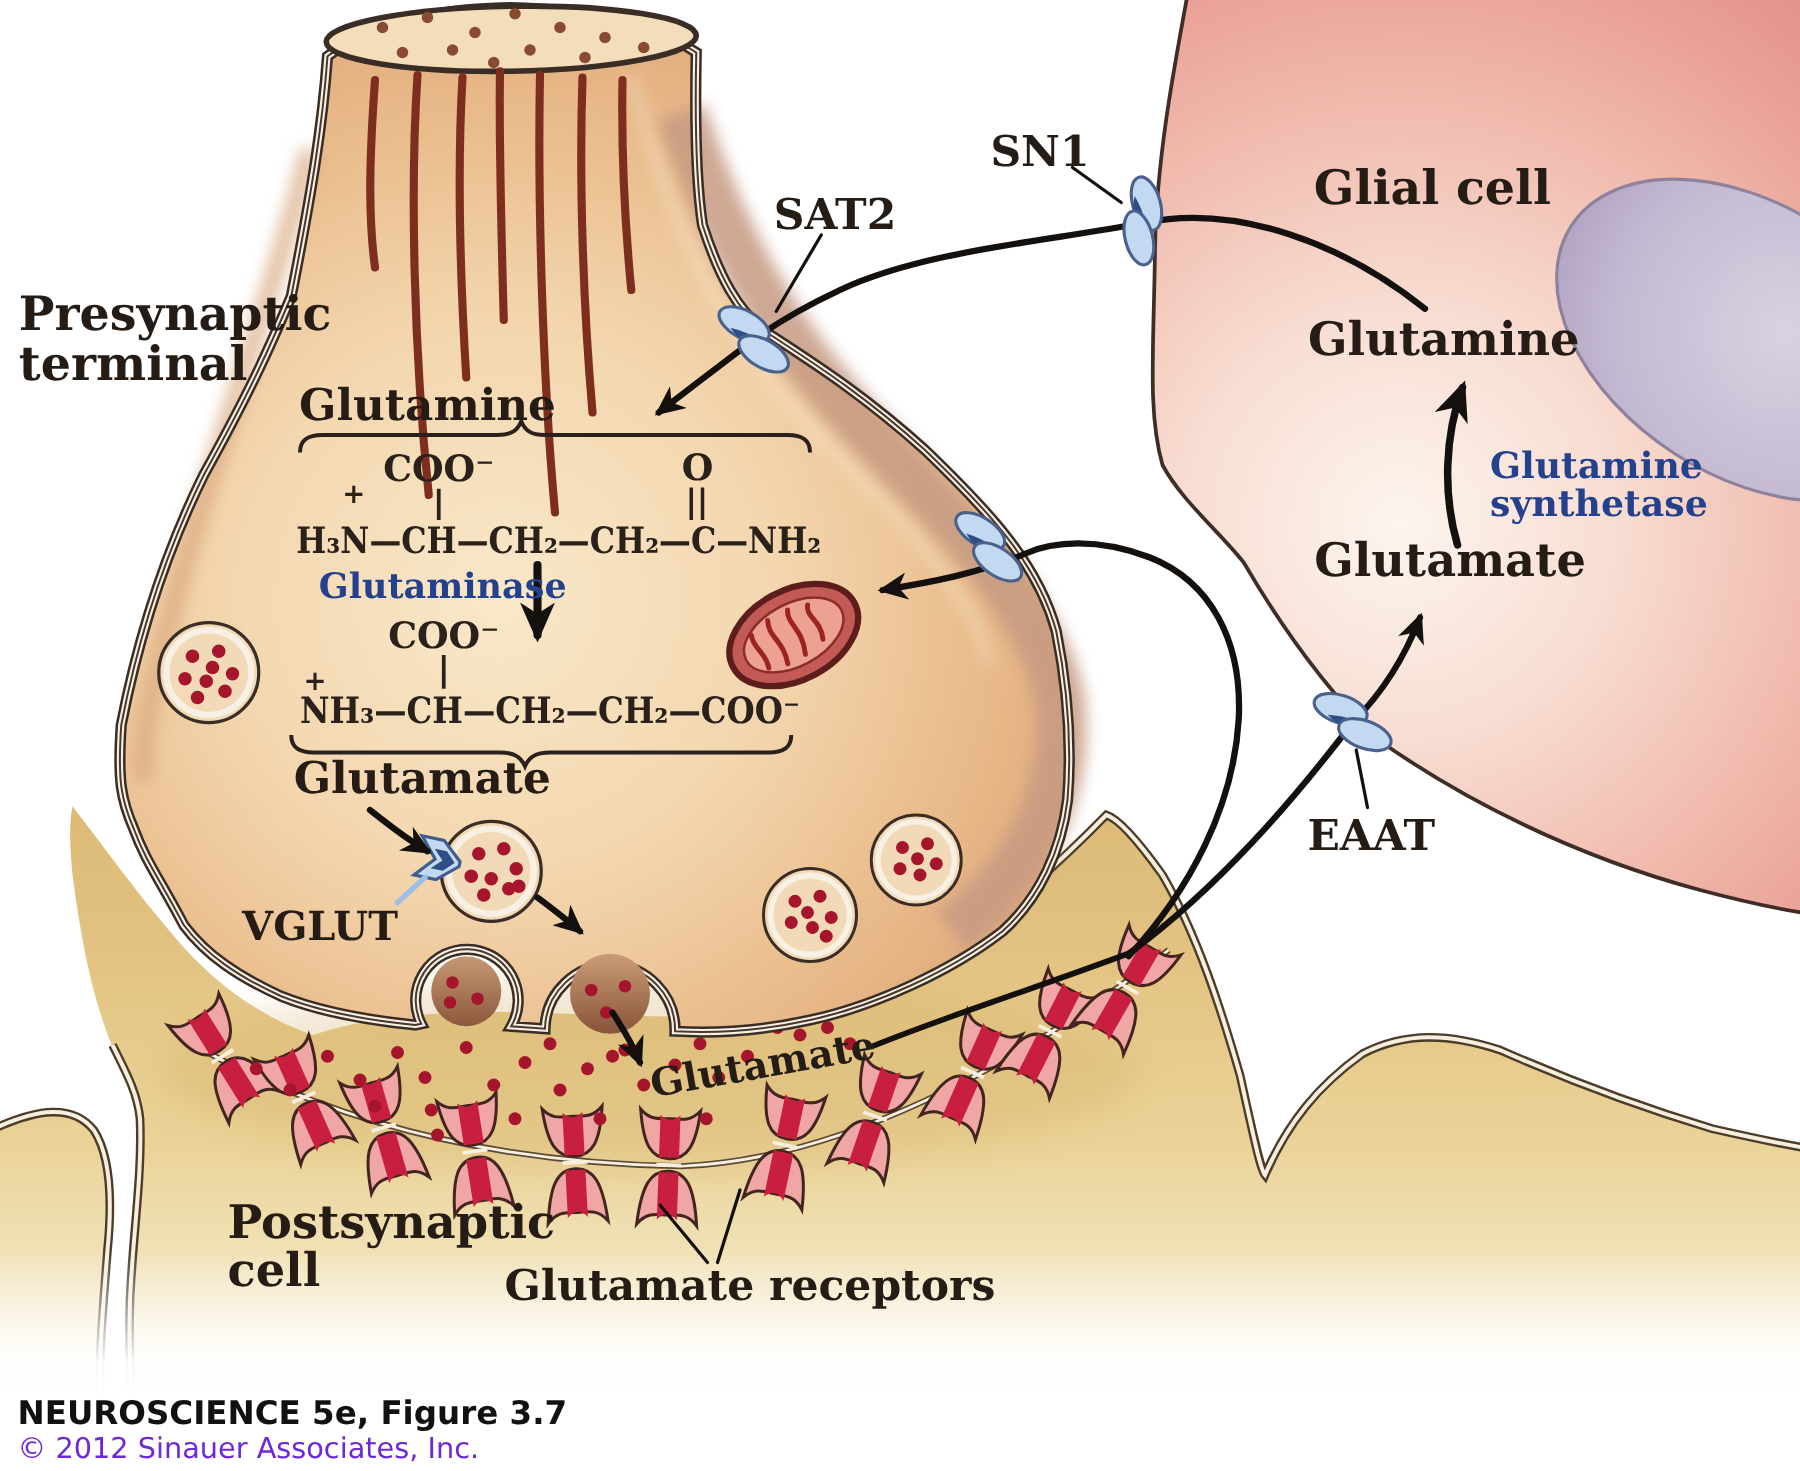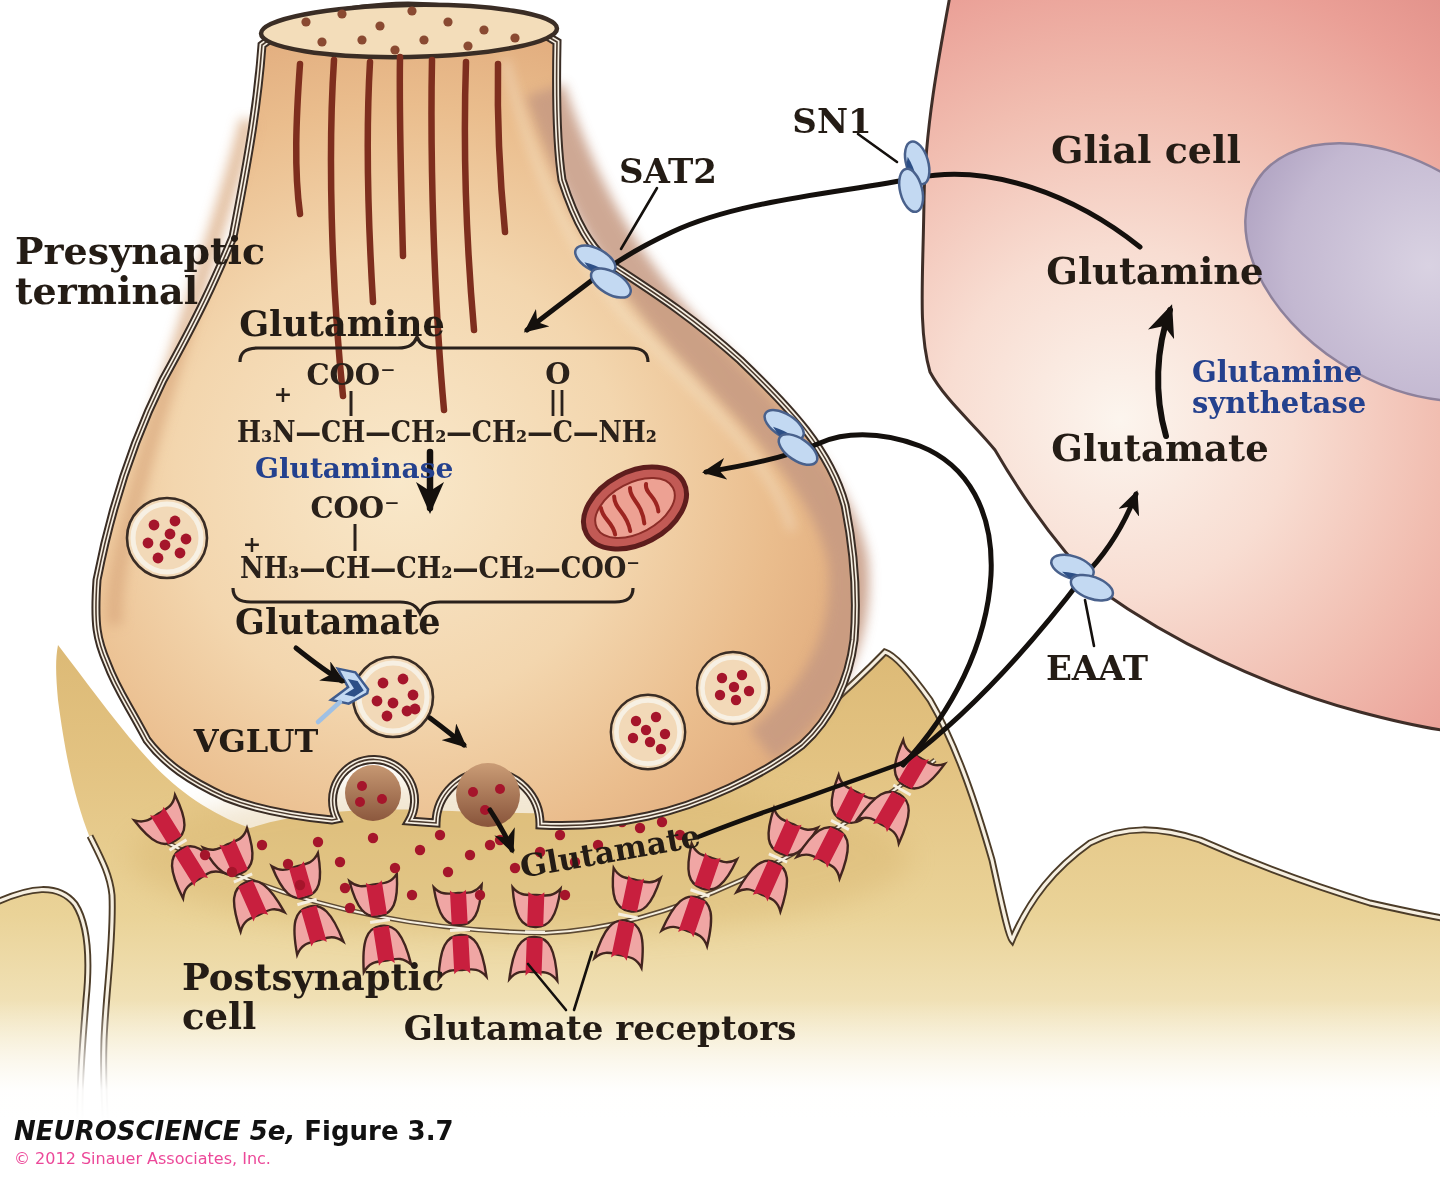--- a/index.html
+++ b/index.html
@@ -3,22 +3,22 @@
 <meta charset="utf-8">
 <style>
   html,body{margin:0;padding:0;width:1440px;height:1177px;background:#ffffff;overflow:hidden;}
   .stage{position:relative;width:1440px;height:1177px;background:#ffffff;}
   svg{position:absolute;left:0;top:0;}
   .lbl{font-family:"DejaVu Serif","Liberation Serif",serif;font-weight:bold;fill:#241c15;}
   .blu{fill:#24418e;}
   .chem{font-family:"DejaVu Serif","Liberation Serif",serif;font-weight:bold;fill:#2a211a;}
   .footer{position:absolute;left:14px;top:1116px;font-family:"DejaVu Sans","Liberation Sans",sans-serif;color:#111;}
   .footer .l1{font-size:26px;font-weight:bold;line-height:30px;}
-  .footer .l1 .it{font-style:italic;margin-top:36px;}
-  .footer .l2{font-size:16px;color:#ec4899;line-height:26px;}
+  .footer .l1 .it{margin-top:36px;}
+  .footer .l2{font-size:23px;color:#6d28d9;line-height:26px;}
 </style>
 </head>
 <body>
 
 <div class="stage">
 <svg width="1440" height="1177" viewBox="0 0 1440 1177">
   <defs>
     <radialGradient id="gGlial" cx="1120" cy="420" r="540" gradientUnits="userSpaceOnUse">
       <stop offset="0" stop-color="#fcf5ee"></stop>
           <stop offset="0.32" stop-color="#f8ddd2"></stop>

